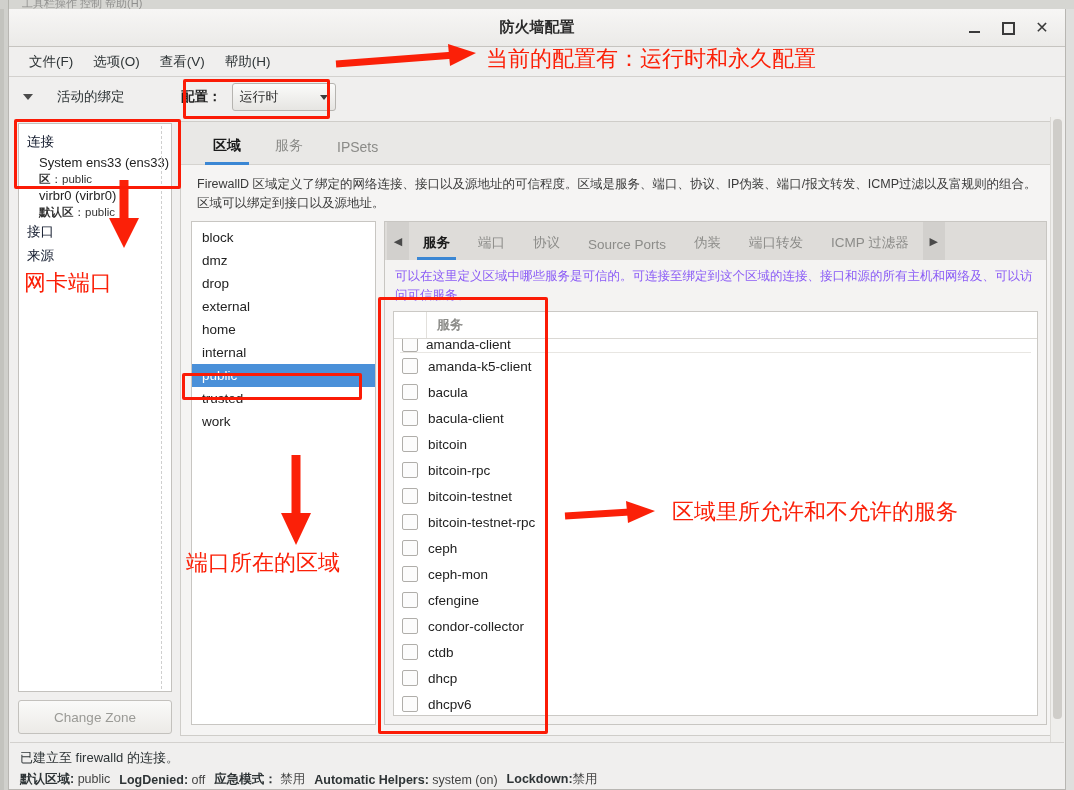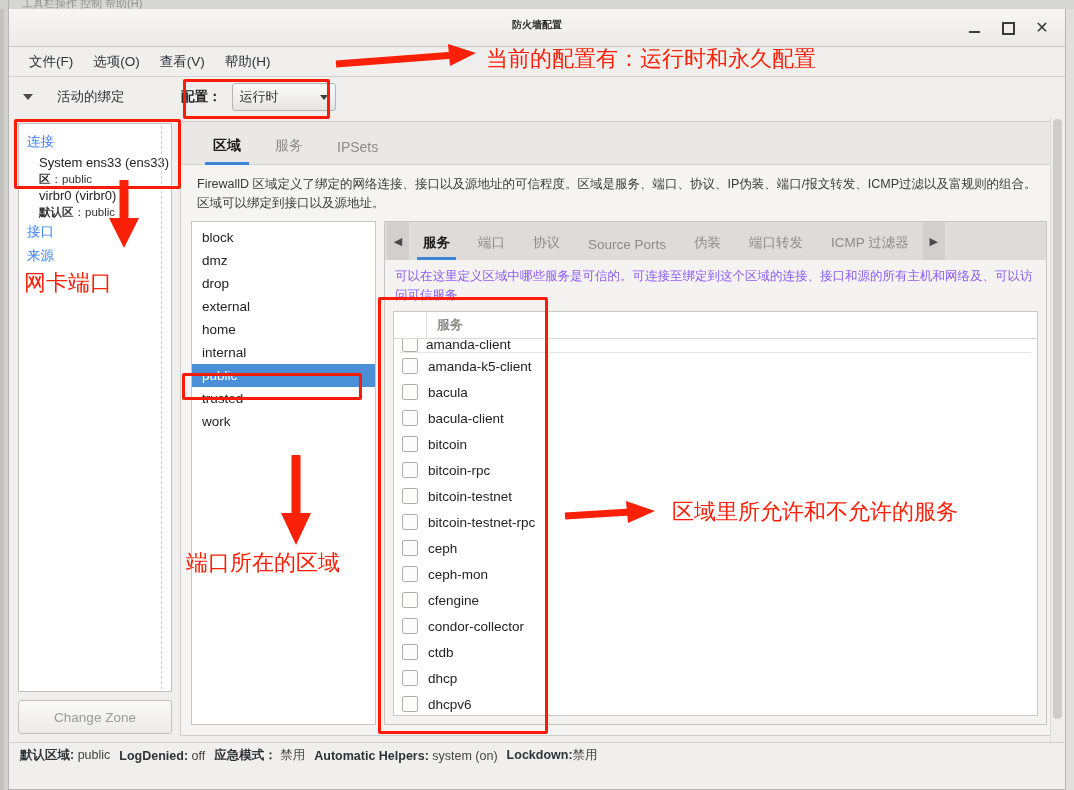--- a/index.html
+++ b/index.html
@@ -17,21 +17,21 @@
   .bg-strip .bg-menu{position:absolute;top:-4px;left:22px;font-size:11px;color:#555;white-space:nowrap;opacity:.55;}
   .bg-left-edge{position:absolute;left:0;top:0;width:8px;height:790px;background:#d0d0cc;border-right:1px solid #b4b4ae;}
   .bg-left-edge2{position:absolute;left:0;top:9px;width:4px;height:781px;background:#c3c3be;}
 
   
   .win{position:absolute;left:8px;top:9px;width:1058px;height:781px;background:#f0efee;
        border:1px solid #b8b6b2;border-top:none;box-sizing:border-box;}
   .titlebar{position:relative;height:37px;background:linear-gradient(#f7f6f5,#ebeae8);
             border-bottom:1px solid #c6c4c0;}
   .titlebar .title{position:absolute;left:0;right:0;top:9px;text-align:center;
-            font-size:10px;font-weight:bold;color:#2b2b2b;}
+            font-size:15px;font-weight:bold;color:#2b2b2b;}
   .wbtns{position:absolute;right:6px;top:6px;display:flex;gap:0;}
   .wbtn{width:34px;height:26px;display:flex;align-items:center;justify-content:center;
         font-size:13px;color:#3a3a3a;cursor:default;}
   .glyph-min{display:block;width:11px;height:2px;background:#3a3a3a;margin-top:7px;}
   .glyph-max{display:block;width:9px;height:9px;border:2px solid #3a3a3a;}
   .glyph-close{font-size:16px;line-height:1;}
 
   
   .menubar{height:29px;background:#f0efee;border-bottom:1px solid #d3d1ce;
            display:flex;align-items:center;padding-left:10px;gap:0;}
@@ -49,21 +49,21 @@
   .combo .carat{width:0;height:0;border-left:4px solid transparent;border-right:4px solid transparent;
          border-top:5px solid #3c3c3c;margin-left:8px;}
 
   
   .body{position:absolute;left:1px;top:108px;right:1px;bottom:47px;display:flex;}
 
   
   .leftpane{width:170px;padding:6px 8px 8px 8px;box-sizing:border-box;display:flex;flex-direction:column;}
   .bindlist{flex:1;background:#fff;border:1px solid #c3c1bd;position:relative;overflow:hidden;
             padding:6px 0 0 0;box-sizing:border-box;}
-  .bind-group{font-size:13.5px;color:#3b82f6;padding:3px 0 3px 8px;}
+  .bind-group{font-size:13.5px;color:#0f172a;padding:3px 0 3px 8px;}
   .bind-child{padding:0 0 0 20px;}
   .bind-child .l1{font-size:13px;color:#222;line-height:17px;white-space:nowrap;overflow:hidden;}
   .bind-child .l2{font-size:11.5px;color:#333;line-height:16px;}
   .bind-child .l2 b{font-weight:bold;}
   .bind-scroll{position:absolute;right:2px;top:2px;bottom:2px;width:7px;
                border-left:1px dashed #cfcfcf;}
   .chg-zone{margin-top:8px;height:32px;background:linear-gradient(#fafaf9,#eceae7);
             border:1px solid #c3c1bd;border-radius:3px;display:flex;align-items:center;
             justify-content:center;font-size:13.5px;color:#9a9a96;}
 
@@ -301,20 +301,21 @@
           </div>
         </div>
       </div>
     </div>
 
     <div class="outer-sb">
       <div class="thumb"></div>
     </div>
 
     <div class="statusbar">
+      <div class="st1">已建立至 firewalld 的连接。</div>
       <div class="st2">
         <span class="kv"><b>默认区域:</b> <span class="v">public</span></span>
         <span class="kv"><b>LogDenied:</b> <span class="v">off</span></span>
         <span class="kv"><b>应急模式：</b> <span class="v">禁用</span></span>
         <span class="kv"><b>Automatic Helpers:</b> <span class="v">system (on)</span></span>
         <span class="kv"><b>Lockdown:</b><span class="v">禁用</span></span>
       </div>
     </div>
   </div>
 

